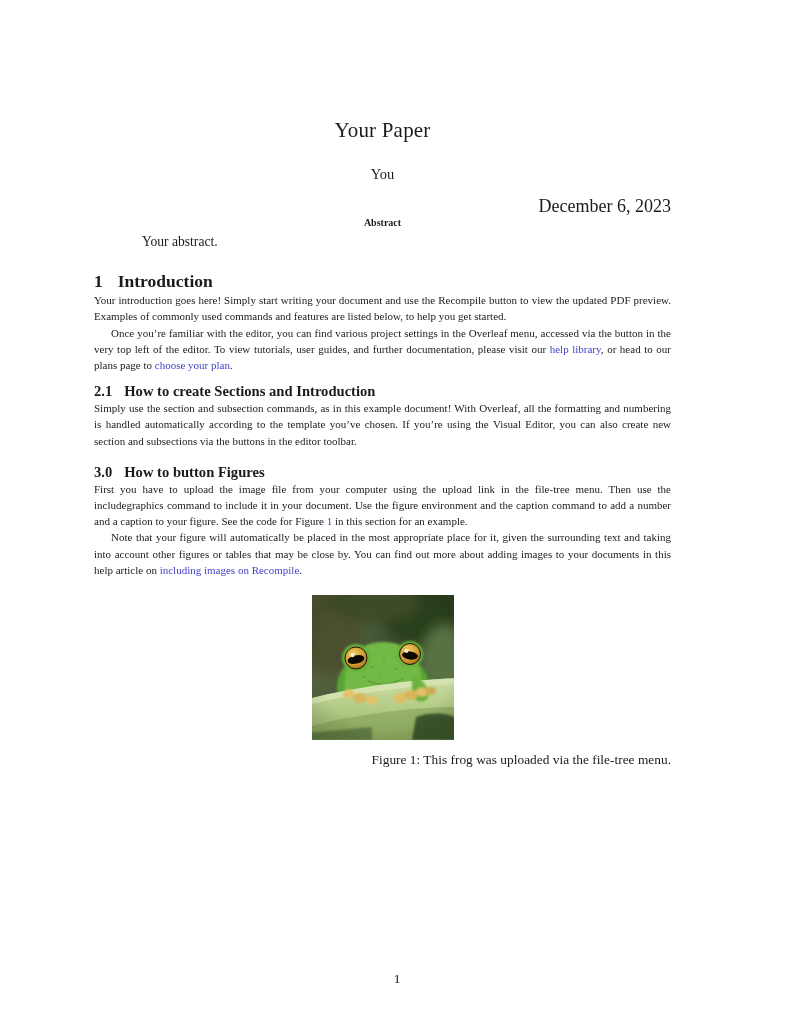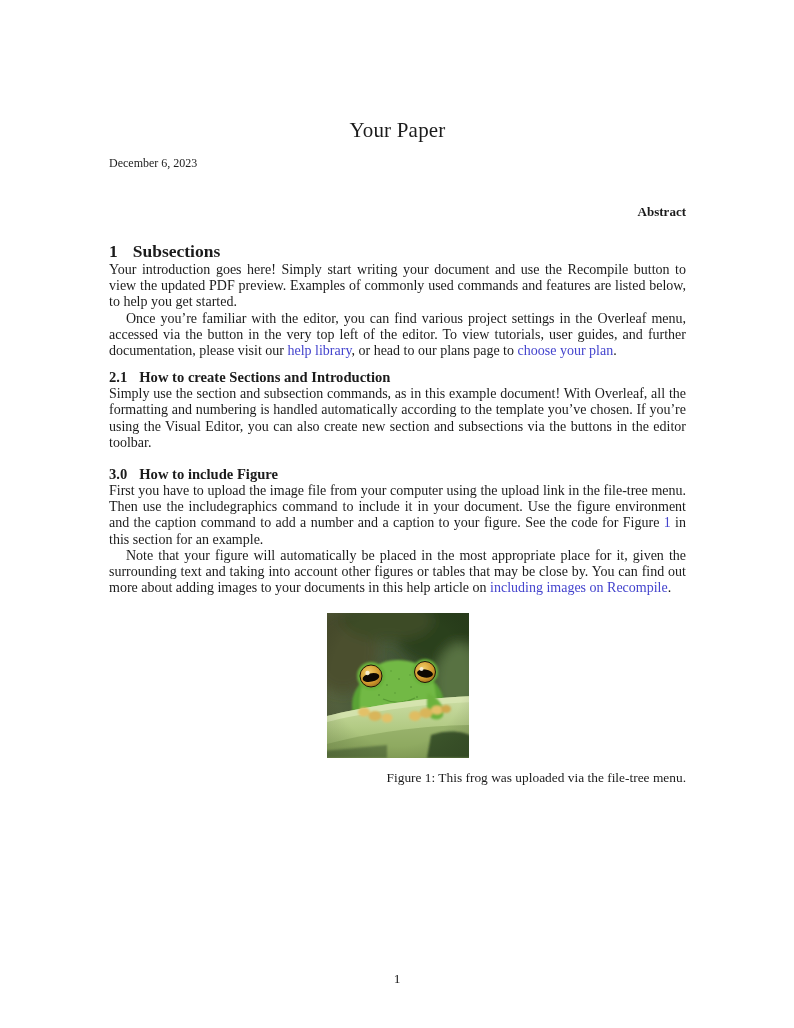--- a/index.html
+++ b/index.html
@@ -7,46 +7,45 @@
     position: relative;
     width: 794px;
     height: 1028px;
     background: var(--color-page-background, #ffffff);
     font-family: "Liberation Serif", "DejaVu Serif", serif;
     color: var(--color-text, #1b1b1b);
     overflow: hidden;
   }
   .content {
     position: absolute;
-    left: 109px;
+    left: 94px;
     top: 0;
     width: 577px;
   }
   .doc-title {
     font-size: 21px;
     font-weight: 400;
     text-align: center;
     margin: 118px 0 0 0;
     letter-spacing: 0.2px;
   }
   .doc-author {
     font-size: 14.5px;
     text-align: center;
     margin-top: 23px;
   }
   .doc-date {
-    font-size: 12px;
-    text-align: left;
+    font-size: 18px;
+    text-align: right;
     margin-top: 13px;
   }
   .abstract-heading {
-    font-size: 13px;
+    font-size: 10px;
     font-weight: 700;
-    text-align: right;
-    margin-top: 33px;
+    text-align: center;
   }
   .abstract-body {
     font-size: 13.6px;
     line-height: 16.2px;
     margin-top: 6px;
     padding-left: 48px;
   }
   .section-heading {
     font-size: 17.5px;
     font-weight: 700;
@@ -55,21 +54,21 @@
   .section-heading .sec-num { margin-right: 15px; }
   .subsection-heading {
     font-size: 14.6px;
     font-weight: 700;
     margin: 15px 0 0 0;
   }
   .subsection-heading .sec-num { margin-right: 12px; margin-top: 22px; }
   .mt-sec2 { margin-top: 20px; }
   .mt-sub1 { margin-top: 10px; }
   p.body-par {
-    font-size: 14px;
+    font-size: 11px;
     line-height: 16.2px;
     text-align: justify;
     margin: 0;
   }
   .mt-first { margin-top: 11px; }
   .mt-first2 { margin-top: 9px; }
   .mt-first3 { margin-top: 8px; }
   .indent { text-indent: 17px; }
   .doc-link {
     color: var(--color-link, #4343cd);
@@ -95,38 +94,40 @@
     font-size: 13.5px;
   }
 </style>
 </head>
 <body>
 
 <div class="page">
   <div class="content">
 
     <h1 class="doc-title">Your Paper</h1>
+    <div class="doc-author">You</div>
     <div class="doc-date">December 6, 2023</div>
 
     <div class="abstract-heading">Abstract</div>
+    <div class="abstract-body">Your abstract.</div>
 
     <h2 class="section-heading">
-      <span class="sec-num">1</span><span>Subsections</span>
+      <span class="sec-num">1</span><span>Introduction</span>
     </h2>
     <p class="body-par mt-first"><span>Your introduction goes here! Simply start writing your document and use the Recompile button to view the updated PDF preview. Examples of commonly used commands and features are listed below, to help you get started.</span></p>
     <p class="body-par indent"><span>Once you’re familiar with the editor, you can find various project settings in the Overleaf menu, accessed via the button in the very top left of the editor. To view tutorials, user guides, and further documentation, please visit our </span><a href="#" class="doc-link">help library</a><span>, or head to our plans page to </span><a href="#" class="doc-link">choose your plan</a><span>.</span></p>
 
 
     <h3 class="subsection-heading mt-sub1">
       <span class="sec-num">2.1</span><span>How to create Sections and Introduction</span>
     </h3>
     <p class="body-par mt-first2"><span>Simply use the section and subsection commands, as in this example document! With Overleaf, all the formatting and numbering is handled automatically according to the template you’ve chosen. If you’re using the Visual Editor, you can also create new section and subsections via the buttons in the editor toolbar.</span></p>
 
     <h3 class="subsection-heading">
-      <span class="sec-num">3.0</span><span>How to include Figure</span>
+      <span class="sec-num">3.0</span><span>How to button Figures</span>
     </h3>
     <p class="body-par mt-first3"><span>First you have to upload the image file from your computer using the upload link in the file-tree menu. Then use the includegraphics command to include it in your document. Use the figure environment and the caption command to add a number and a caption to your figure. See the code for Figure </span><a href="#" class="doc-link">1</a><span> in this section for an example.</span></p>
     <p class="body-par indent"><span>Note that your figure will automatically be placed in the most appropriate place for it, given the surrounding text and taking into account other figures or tables that may be close by. You can find out more about adding images to your documents in this help article on </span><a href="#" class="doc-link">including images on Recompile</a><span>.</span></p>
 
     <div class="figure-block">
       <svg width="142" height="145" viewBox="0 0 142 145" role="img">
         <defs>
           <linearGradient id="bg" x1="0" y1="0" x2="1" y2="0.25">
             <stop offset="0" stop-color="#5d6640"></stop>
             <stop offset="0.45" stop-color="#47583a"></stop>

